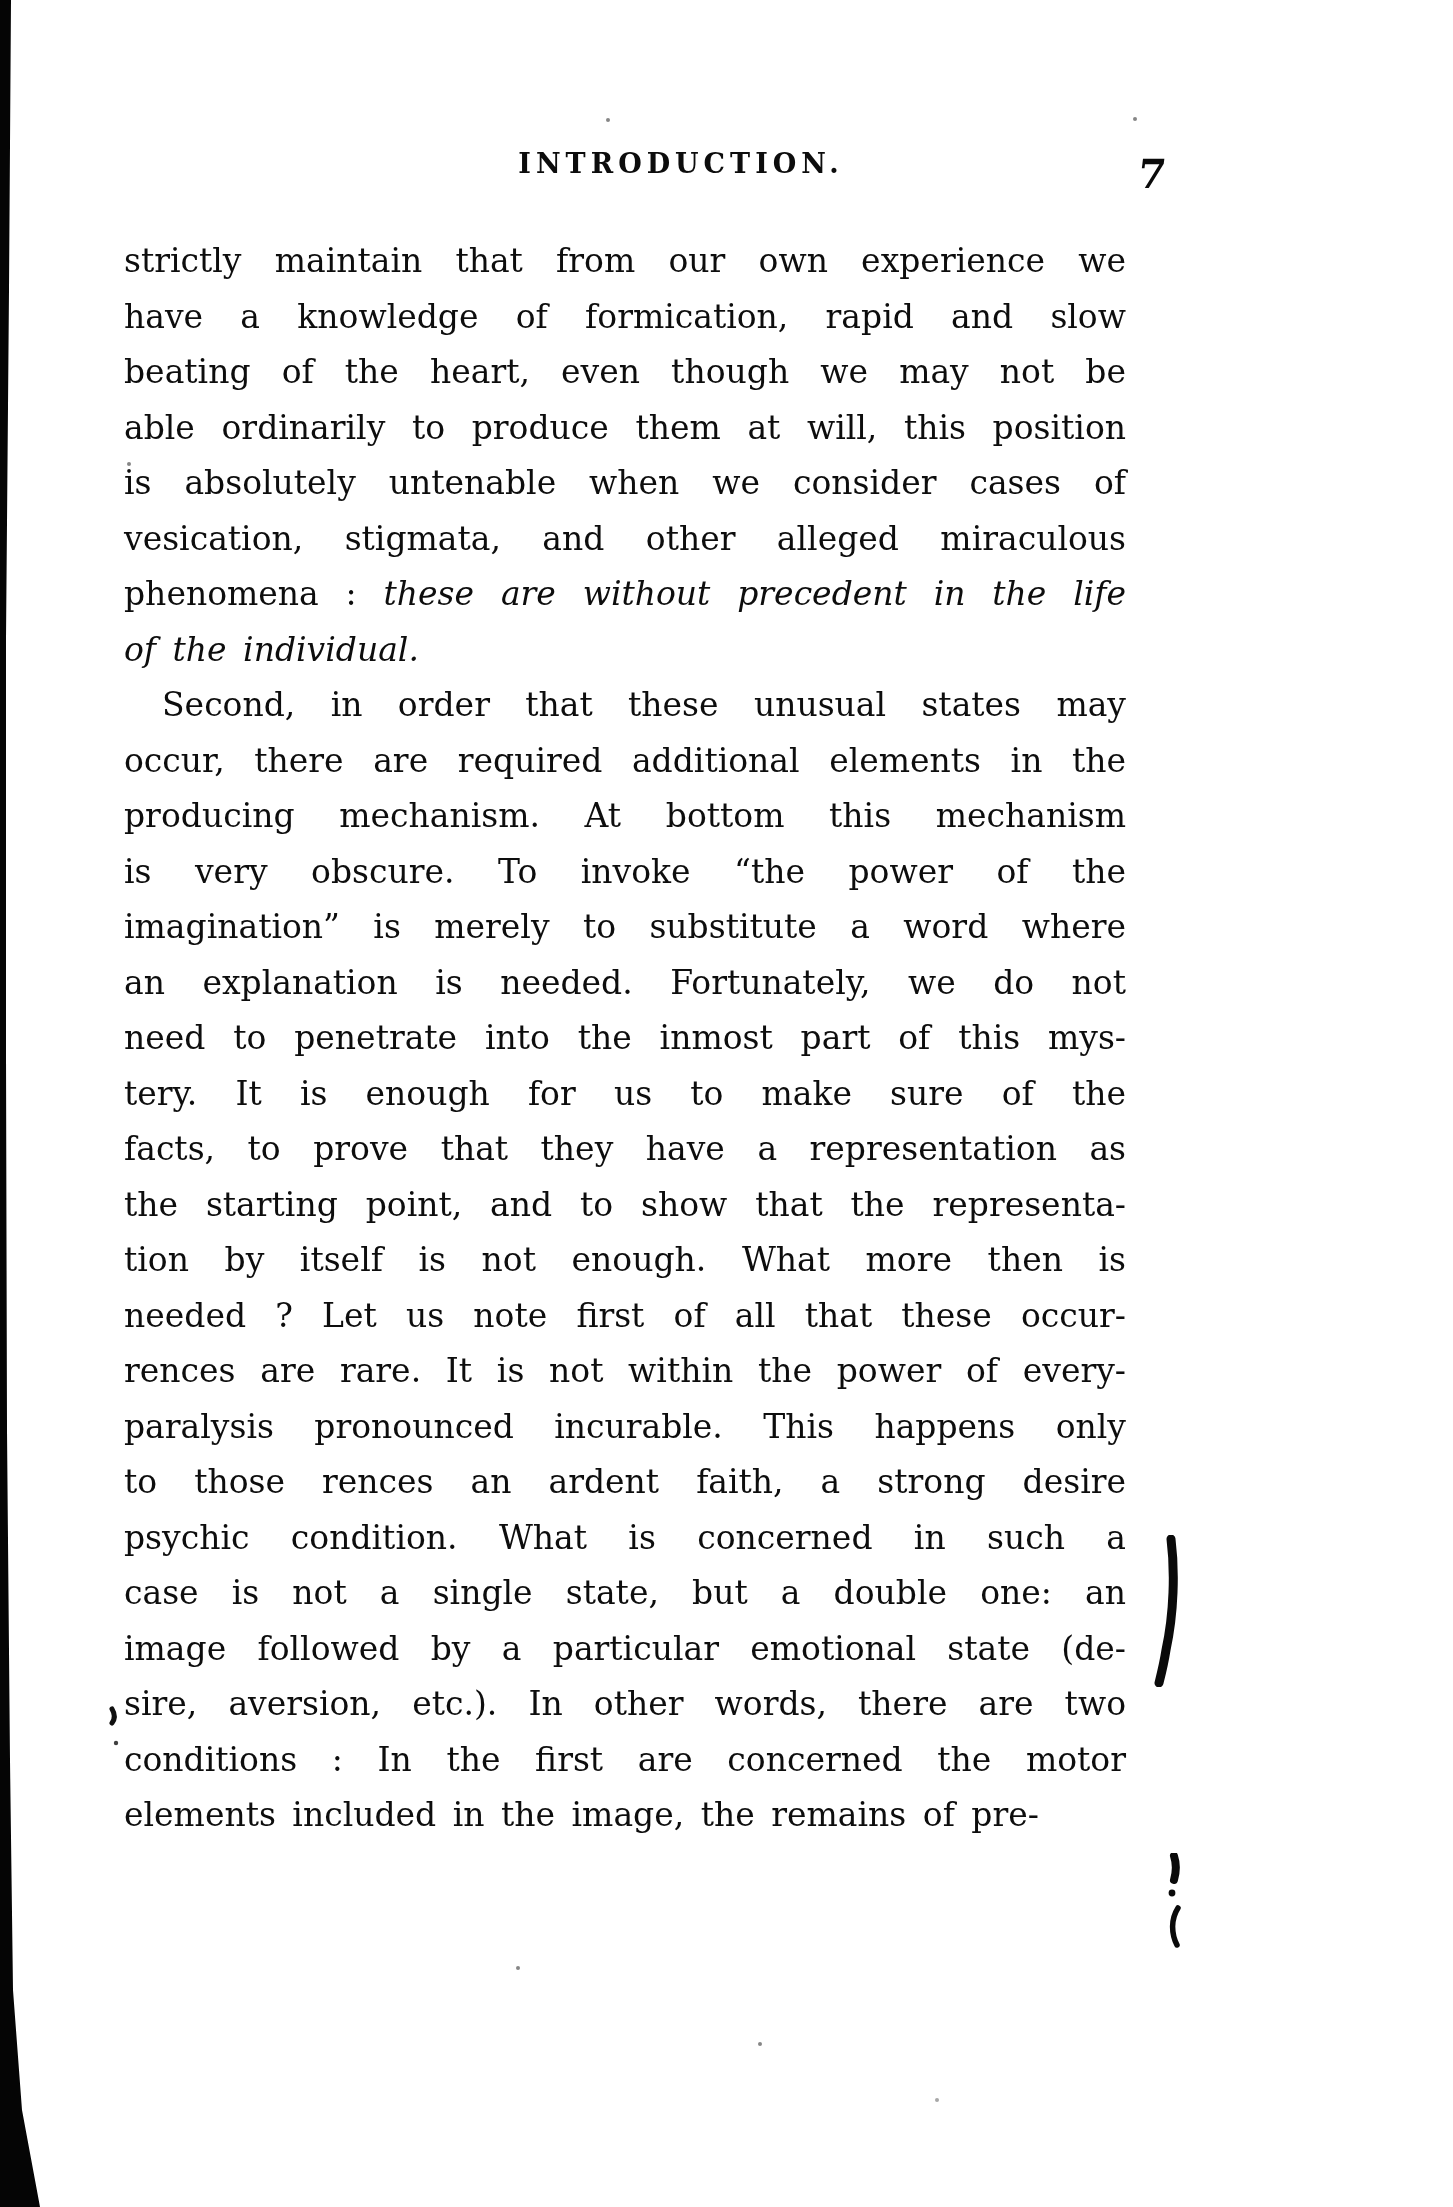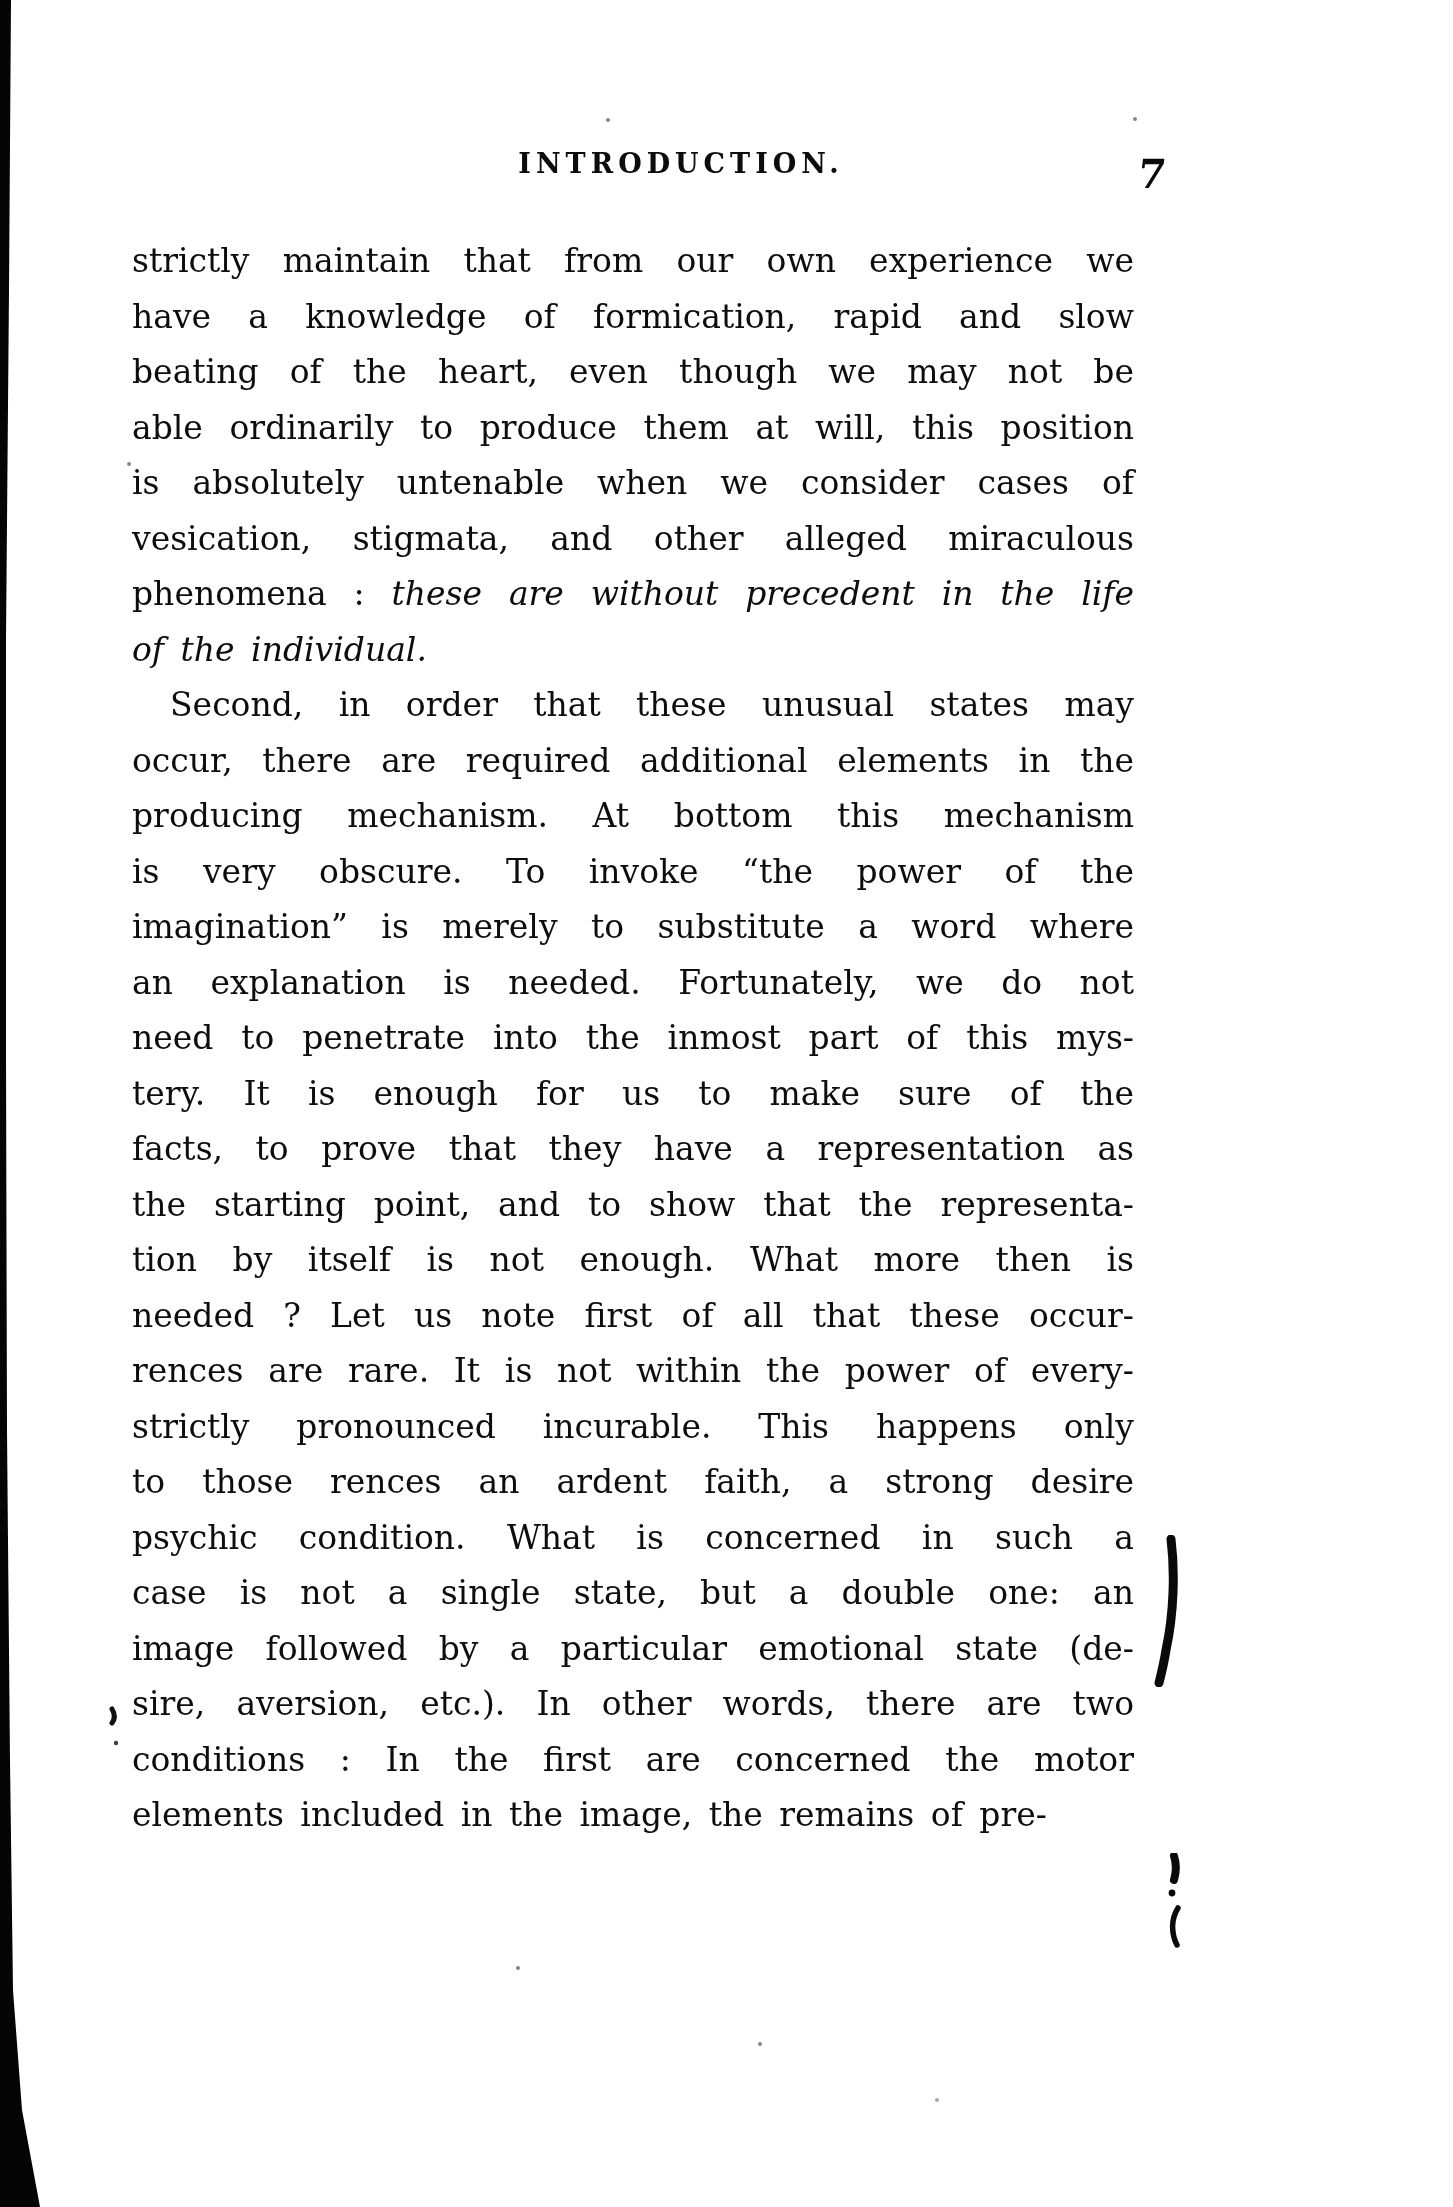--- a/index.html
+++ b/index.html
@@ -24,21 +24,21 @@
     transform:translateX(56px);
     font-size:27px;letter-spacing:5px;font-weight:600;
     color:#0c0c0c;
   }
   .page-number{
     position:absolute;left:1014px;top:2px;
     font-size:40px;font-weight:700;transform:skewX(-7deg);
     color:#0a0a0a;
   }
   .body-text{
-    position:absolute;left:132px;top:233px;width:1002px;
+    position:absolute;left:124px;top:233px;width:1002px;
     font-size:33px;line-height:55.5px;
     word-spacing:3px;
   }
   .line{
     text-align:justify;text-align-last:justify;
     white-space:normal;
   }
   .line.no-just{text-align:center;text-align-last:left;word-spacing:6px;}
   .line.indent{padding-left:38px;}
   .line em{font-style:italic;font-weight:inherit;}
@@ -73,21 +73,21 @@
       <div class="line"><span>is very obscure. To invoke “the power of the</span></div>
       <div class="line"><span>imagination” is merely to substitute a word where</span></div>
       <div class="line"><span>an explanation is needed. Fortunately, we do not</span></div>
       <div class="line"><span>need to penetrate into the inmost part of this mys-</span></div>
       <div class="line"><span>tery. It is enough for us to make sure of the</span></div>
       <div class="line"><span>facts, to prove that they have a representation as</span></div>
       <div class="line"><span>the starting point, and to show that the representa-</span></div>
       <div class="line"><span>tion by itself is not enough. What more then is</span></div>
       <div class="line"><span>needed ? Let us note first of all that these occur-</span></div>
       <div class="line"><span>rences are rare. It is not within the power of every-</span></div>
-      <div class="line"><span>strictly pronounced incurable. This happens only</span></div>
+      <div class="line"><span>paralysis pronounced incurable. This happens only</span></div>
       <div class="line"><span>to those rences an ardent faith, a strong desire</span></div>
       <div class="line"><span>psychic condition. What is concerned in such a</span></div>
       <div class="line"><span>case is not a single state, but a double one: an</span></div>
       <div class="line"><span>image followed by a particular emotional state (de-</span></div>
       <div class="line"><span>sire, aversion, etc.). In other words, there are two</span></div>
       <div class="line"><span>conditions : In the first are concerned the motor</span></div>
       <div class="line no-just"><span>elements included in the image, the remains of pre-</span></div>
     </div>
 
   <svg class="mark" style="left:1148px;top:1535px;" width="44" height="152" viewBox="0 0 44 152">

